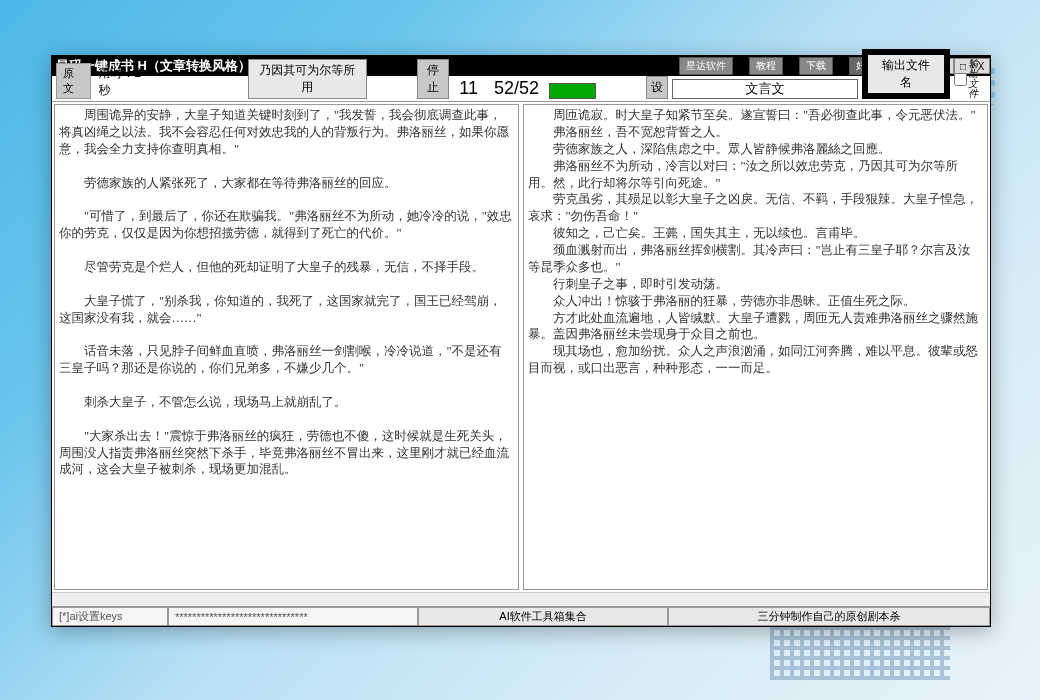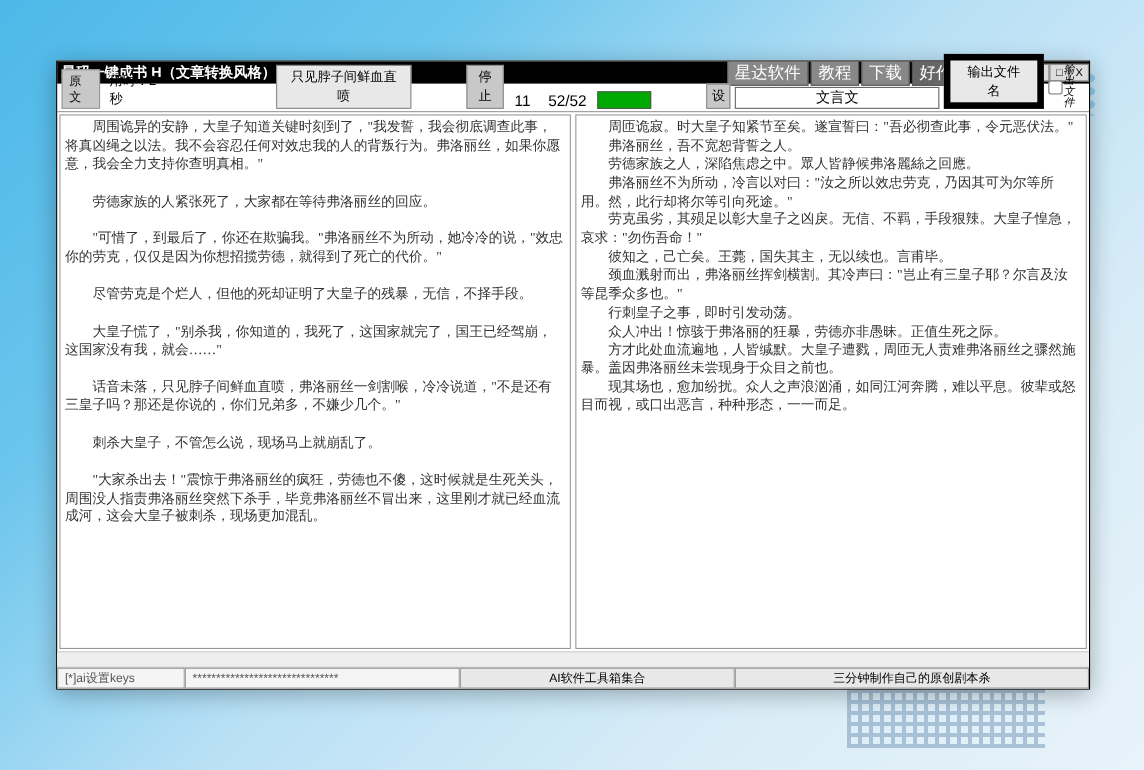--- a/index.html
+++ b/index.html
@@ -51,24 +51,24 @@
   align-items: center;
   justify-content: space-between;
   font-size: 13px;
   padding-left: 4px;
 }
 .title-left { font-weight: bold; }
 .title-right { display: flex; align-items: center; gap: 0; }
 .title-btn {
   background: #888;
   color: #fff;
-  font-size: 15px;
+  font-size: 10px;
   padding: 1px 6px;
   border: 1px solid #555;
-  margin-left: 2px;
+  margin-left: 16px;
   cursor: pointer;
 }
 .title-btn.hl { background: #666; }
 .win-controls { display: flex; margin-left: 15px; }
 .win-ctrl {
   width: 18px;
   height: 16px;
   background: #ddd;
   border: 1px solid #888;
   font-size: 10px;
@@ -95,21 +95,21 @@
 }
 .timer-label { font-size: 12px; margin-left: 4px; }
 .btn {
   padding: 2px 8px;
   font-size: 12px;
   border: 1px solid #888;
   background: #e8e8e8;
   cursor: pointer;
 }
 .btn-stop { background: #c8c8c8; padding: 2px 4px; margin-left: 46px; }
-.counter { font-size: 14px; margin: 0 6px; }
+.counter { font-size: 18px; margin: 0 6px; }
 .progress {
   width: 50px;
   height: 16px;
   background: #0a0;
   border: 1px solid #555;
 }
 .style-input {
   flex: 1;
   border: 1px solid #666;
   padding: 2px 4px;
@@ -198,21 +198,21 @@
         <div class="win-ctrl">□</div>
         <div class="win-ctrl">X</div>
       </div>
     </div>
   </div>
 
   <div class="toolbar">
     <span class="tab-label">原文</span>
     <span class="timer-label">用时：2秒</span>
     <span style="flex:0 0 90px"></span>
-    <button class="btn">只见脖子间鲜血直喷</button>
+    <button class="btn">乃因其可为尔等所用</button>
     <button class="btn btn-stop">停止</button>
     <span class="counter">11</span>
     <span class="counter">52/52</span>
     <div class="progress"></div>
     <button class="btn btn-stop">设</button>
     <input class="style-input" value="文言文" style="">
     <button class="output-btn">输出文件名</button>
     <label class="checkbox-wrap">
       <input type="checkbox" style="">
       <span class="cb-text">

